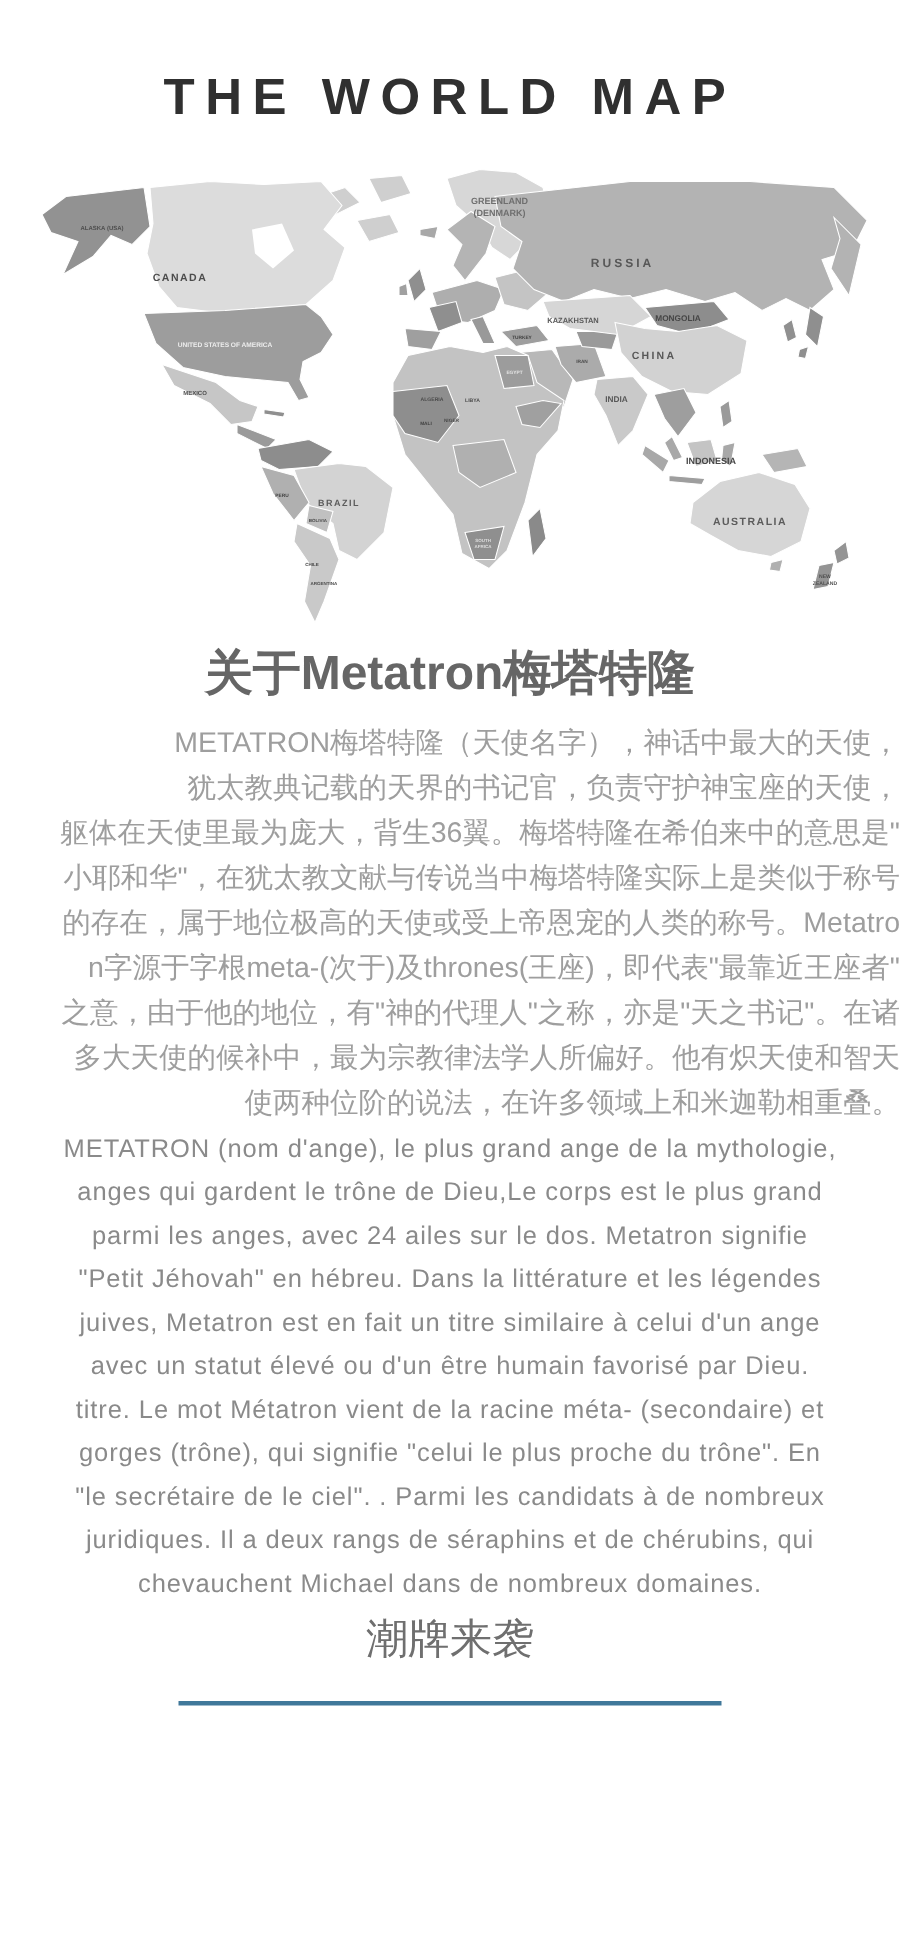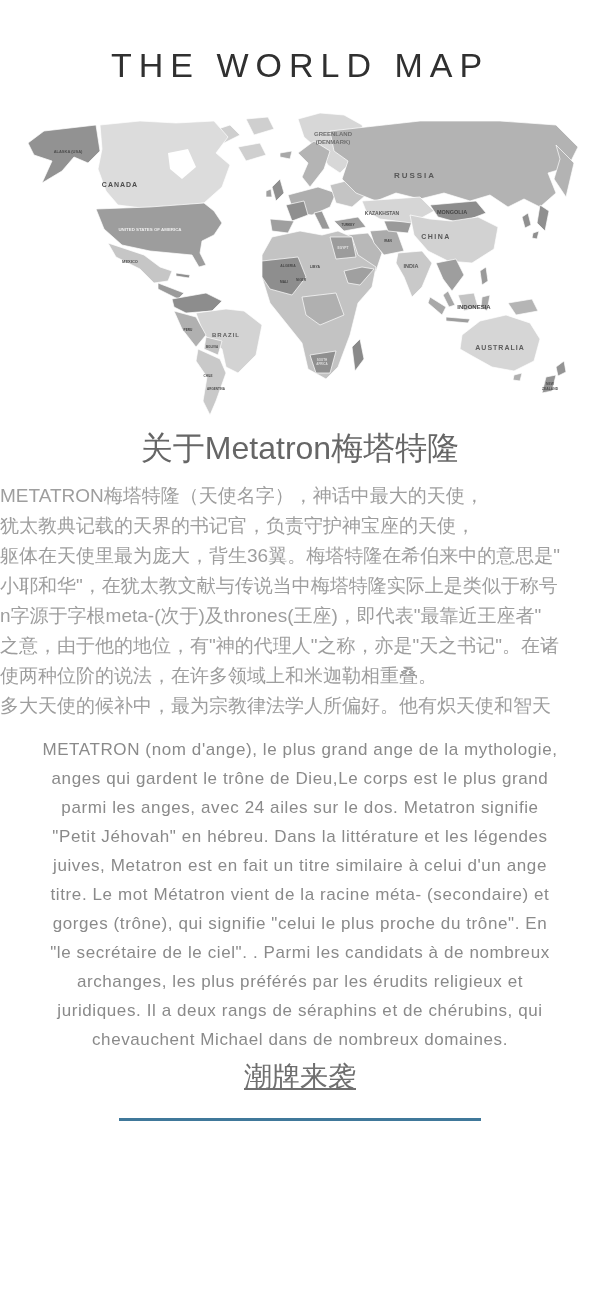--- a/index.html
+++ b/index.html
@@ -6,55 +6,53 @@
   body {
     width:600px; height:1291px;
     background:#ffffff;
     font-family:"Liberation Sans", sans-serif;
     overflow:hidden;
   }
   .page-title {
     margin-top:46px;
     text-align:center;
     font-size:34px;
-    font-weight:normal;
+    font-weight:bold;
     letter-spacing:7px;
     color:#303030;
   }
   .map-wrap { margin-top:24px;text-align:center; }
   .map-wrap svg { display:block; }
   .section-heading {
     margin-top:8px;
     text-align:center;
     font-size:32px;
-    font-weight:400;
+    font-weight:700;
     color:#666666;
   }
   .zh-para {
     margin-top:10px;
-    text-align:left;
+    text-align:right;
     font-size:19px;
     line-height:30px;
     color:#9e9e9e;
   }
   .fr-para {
-    margin-top:14px;
     text-align:center;
     font-size:17px;
     line-height:29px;
     letter-spacing:0.6px;
     color:#8a8a8a;
   }
   .footer-heading {
     margin-top:4px;
     text-align:center;
     font-size:28px;
     font-weight:400;
     color:#6f6f6f;
-    text-decoration:underline;
   }
   .divider {
     width:362px; height:3px;
     margin:22px auto 0 auto;
     background:#40789a;
   }
   .tline { white-space:nowrap; }
 </style>
 </head>
 <body>
@@ -181,35 +179,36 @@
   </svg>
 </div>
 
 <div class="section-heading">关于Metatron梅塔特隆</div>
 
 <div class="zh-para">
     <div class="tline">METATRON梅塔特隆（天使名字），神话中最大的天使，</div>
     <div class="tline">犹太教典记载的天界的书记官，负责守护神宝座的天使，</div>
     <div class="tline">躯体在天使里最为庞大，背生36翼。梅塔特隆在希伯来中的意思是"</div>
     <div class="tline">小耶和华"，在犹太教文献与传说当中梅塔特隆实际上是类似于称号</div>
+    <div class="tline">的存在，属于地位极高的天使或受上帝恩宠的人类的称号。Metatro</div>
     <div class="tline">n字源于字根meta-(次于)及thrones(王座)，即代表"最靠近王座者"</div>
     <div class="tline">之意，由于他的地位，有"神的代理人"之称，亦是"天之书记"。在诸</div>
+    <div class="tline">多大天使的候补中，最为宗教律法学人所偏好。他有炽天使和智天</div>
     <div class="tline">使两种位阶的说法，在许多领域上和米迦勒相重叠。</div>
-    <div class="tline">多大天使的候补中，最为宗教律法学人所偏好。他有炽天使和智天</div>
   </div>
 
 <div class="fr-para">
     <div class="tline">METATRON (nom d'ange), le plus grand ange de la mythologie,</div>
     <div class="tline">anges qui gardent le trône de Dieu,Le corps est le plus grand</div>
     <div class="tline">parmi les anges, avec 24 ailes sur le dos. Metatron signifie</div>
     <div class="tline">"Petit Jéhovah" en hébreu. Dans la littérature et les légendes</div>
     <div class="tline">juives, Metatron est en fait un titre similaire à celui d'un ange</div>
+    <div class="tline">avec un statut élevé ou d'un être humain favorisé par Dieu.</div>
     <div class="tline">titre. Le mot Métatron vient de la racine méta- (secondaire) et</div>
     <div class="tline">gorges (trône), qui signifie "celui le plus proche du trône". En</div>
     <div class="tline">"le secrétaire de le ciel". . Parmi les candidats à de nombreux</div>
-    <div class="tline">archanges, les plus préférés par les érudits religieux et</div>
     <div class="tline">juridiques. Il a deux rangs de séraphins et de chérubins, qui</div>
     <div class="tline">chevauchent Michael dans de nombreux domaines.</div>
   </div>
 
 <div class="footer-heading">潮牌来袭</div>
 
 <div class="divider"></div>
 
 </body></html>

